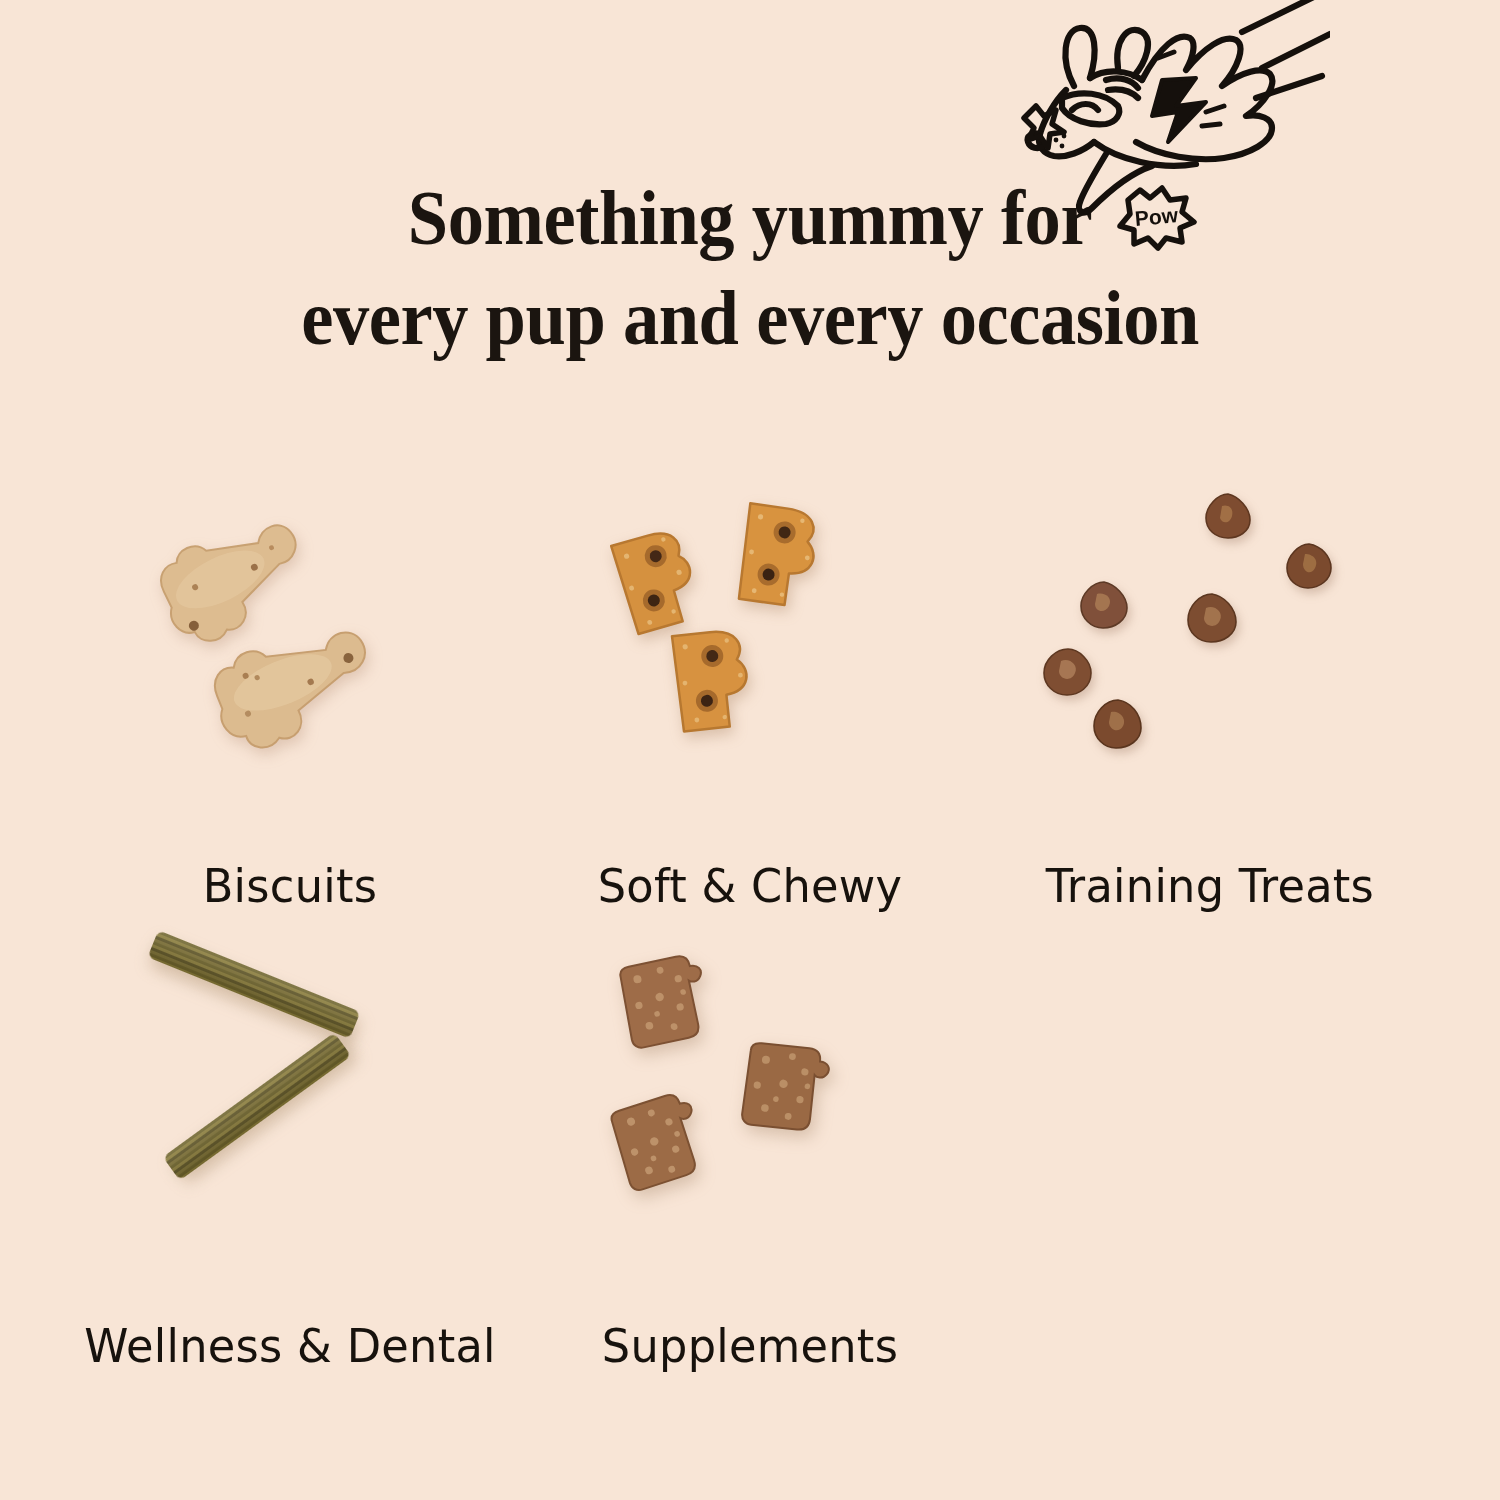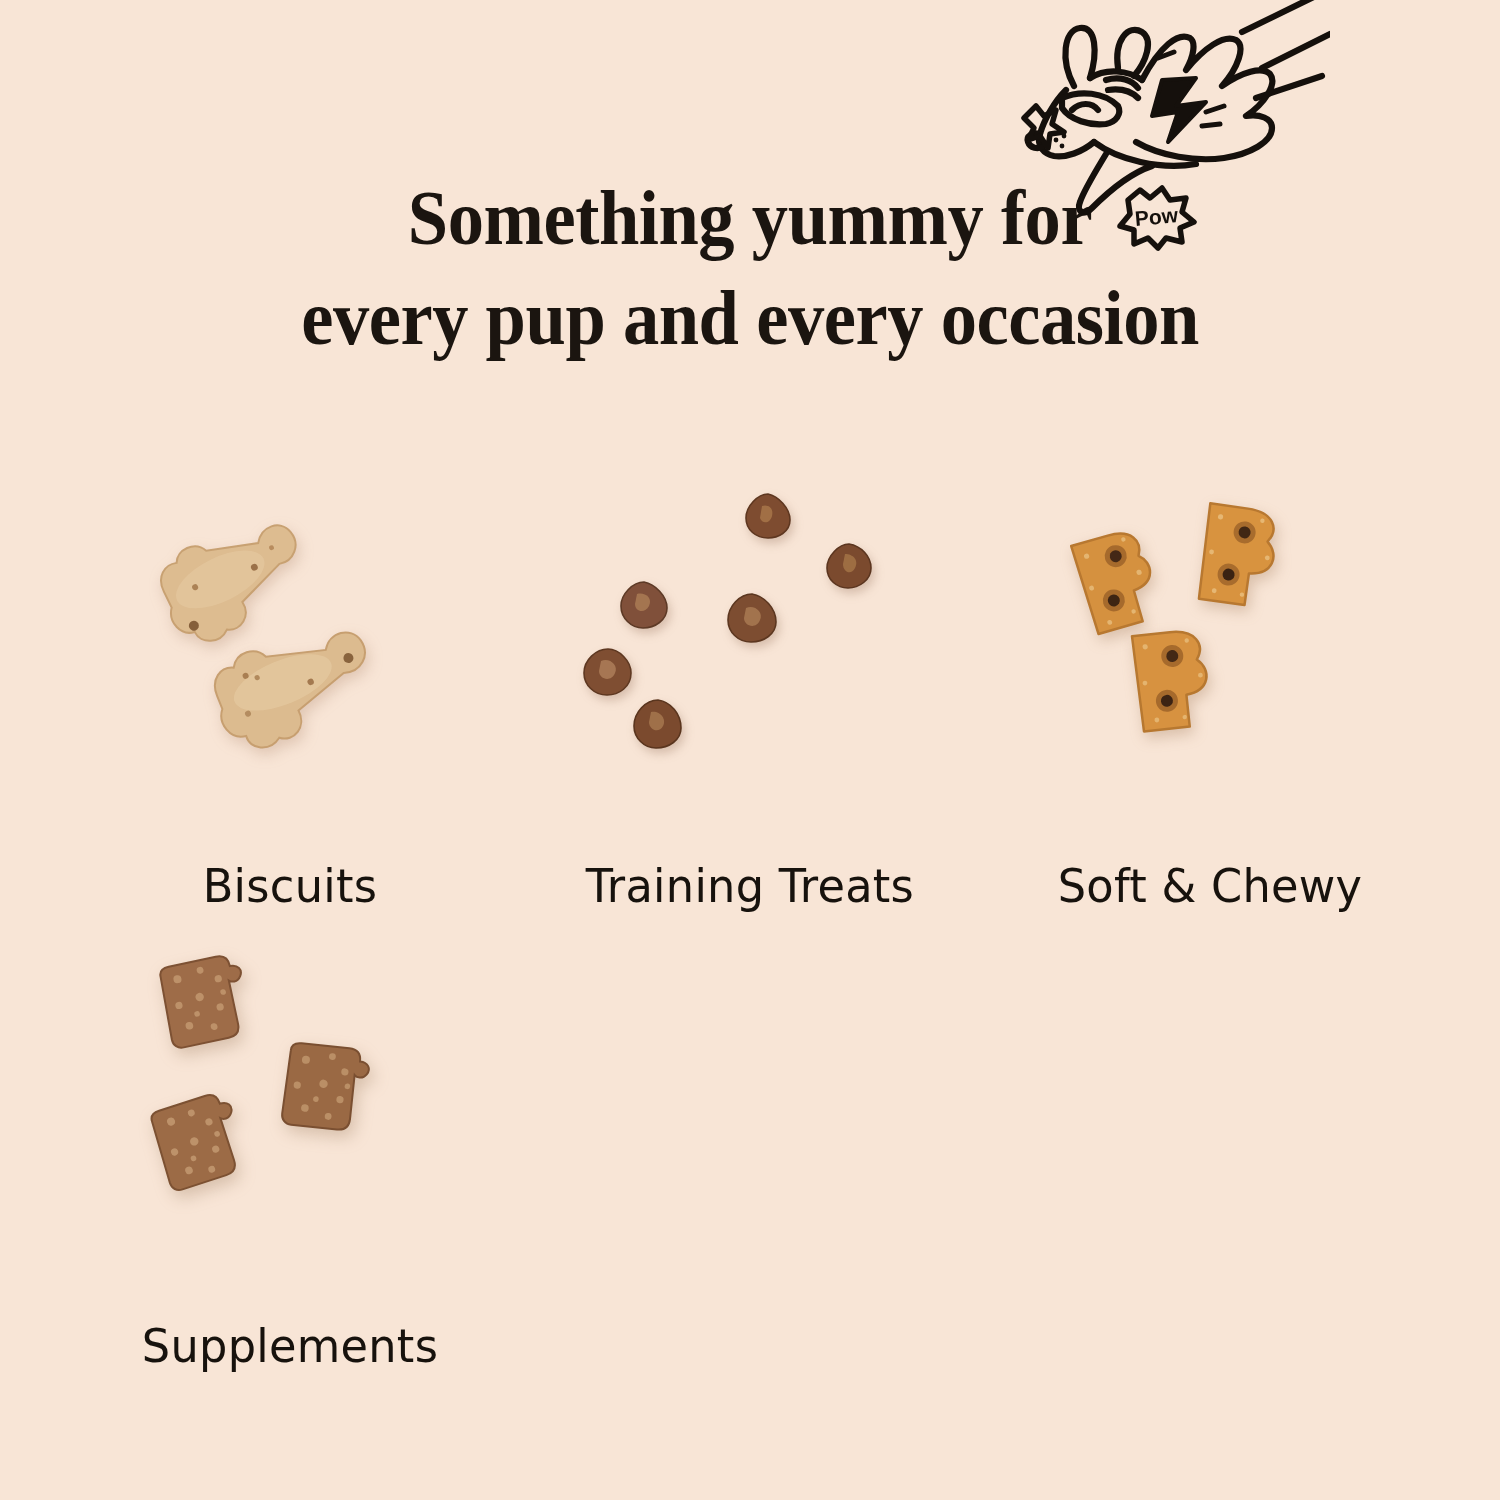--- a/index.html
+++ b/index.html
@@ -239,50 +239,20 @@
             <ellipse cx="96" cy="60" rx="52" ry="22" fill="#e8cda6" opacity="0.55"></ellipse>
             <circle cx="64" cy="40" r="3" fill="#9c6f42" opacity="0.8"></circle>
             <circle cx="74" cy="46" r="2.6" fill="#9c6f42" opacity="0.7"></circle>
             <circle cx="52" cy="76" r="3" fill="#a3784c" opacity="0.7"></circle>
             <circle cx="122" cy="70" r="3.2" fill="#8e5f36" opacity="0.75"></circle>
             <circle cx="166" cy="62" r="5" fill="#6d4622" opacity="0.75"></circle>
           </g>
         </svg>
       </div>
       <div class="cat-label">Biscuits</div>
-    </div>
-
-    <div class="cell">
-      <div class="art">
-        <svg class="nib" style="left:155px; top:20px;" width="56" height="52" viewBox="0 0 56 52">
-          <path d="M28 4 C38 6 50 18 50 30 C50 42 38 48 28 48 C16 48 6 40 6 28 C6 16 18 4 28 4 Z" fill="#7e4c30" stroke="#5e3720" stroke-width="1.6"></path>
-          <path d="M22 16 C28 14 34 18 32 26 C30 34 22 34 20 28 Z" fill="#b07f4e" opacity="0.7"></path>
-        </svg>
-        <svg class="nib" style="left:236px; top:70px;" width="56" height="52" viewBox="0 0 56 52">
-          <path d="M28 4 C40 6 50 16 50 28 C50 40 38 48 27 48 C16 48 6 40 6 28 C6 16 18 4 28 4 Z" fill="#7b4a2e" stroke="#5b351f" stroke-width="1.6"></path>
-          <path d="M24 14 C32 14 38 20 34 28 C30 36 22 32 22 24 Z" fill="#ad7c4b" opacity="0.7"></path>
-        </svg>
-        <svg class="nib" style="left:30px; top:108px;" width="58" height="54" viewBox="0 0 58 54">
-          <path d="M29 4 C40 6 52 18 52 30 C52 42 40 50 28 50 C16 50 6 40 6 28 C6 16 18 4 29 4 Z" fill="#80503a" stroke="#5d3a26" stroke-width="1.6"></path>
-          <path d="M22 16 C30 14 38 20 34 28 C30 36 20 34 20 26 Z" fill="#b3845a" opacity="0.7"></path>
-        </svg>
-        <svg class="nib" style="left:137px; top:120px;" width="60" height="56" viewBox="0 0 60 56">
-          <path d="M30 4 C42 6 54 18 54 32 C54 44 42 52 29 52 C16 52 6 42 6 30 C6 16 18 4 30 4 Z" fill="#7d4d31" stroke="#5c3720" stroke-width="1.6"></path>
-          <path d="M24 18 C32 14 42 22 38 30 C34 40 22 36 22 28 Z" fill="#b2835a" opacity="0.7"></path>
-        </svg>
-        <svg class="nib" style="left:-6px; top:175px;" width="58" height="54" viewBox="0 0 58 54">
-          <path d="M29 4 C40 4 52 16 52 28 C52 42 40 50 28 50 C15 50 5 40 5 28 C5 15 17 4 29 4 Z" fill="#7f4e32" stroke="#5e3821" stroke-width="1.6"></path>
-          <path d="M22 16 C30 12 40 20 36 28 C32 38 20 34 20 26 Z" fill="#b58760" opacity="0.72"></path>
-        </svg>
-        <svg class="nib" style="left:44px; top:226px;" width="58" height="56" viewBox="0 0 58 56">
-          <path d="M29 4 C42 6 52 18 52 32 C52 44 40 52 27 52 C15 52 5 42 5 30 C5 16 17 4 29 4 Z" fill="#7b4a2e" stroke="#5a351e" stroke-width="1.6"></path>
-          <path d="M22 16 C30 14 38 22 34 30 C30 38 20 34 20 26 Z" fill="#af8055" opacity="0.7"></path>
-        </svg>
-      </div>
-      <div class="cat-label">Training Treats</div>
     </div>
 
     <div class="cell">
       <div class="art">
         <svg class="bee" style="left:20px; top:52px;" width="110" height="120" viewBox="0 0 110 120">
           <g transform="rotate(-16 55 60)">
             <path d="M18 12 L56 12 C80 12 88 26 80 40 C92 50 90 70 66 72 L66 104
                      L20 104 Z" fill="#d5913f" stroke="#b87830" stroke-width="2.5" stroke-linejoin="round"></path>
             <circle cx="58" cy="34" r="11" fill="#a66a2c"></circle>
             <circle cx="58" cy="34" r="6" fill="#442816"></circle>
@@ -331,21 +301,58 @@
                 <circle cx="86" cy="60" r="2.4"></circle>
               <circle cx="38" cy="100" r="2.4"></circle>
                 <circle cx="66" cy="100" r="2.2"></circle>
             </g>
           </g>
         </svg>
       </div>
       <div class="cat-label">Soft &amp; Chewy</div>
     </div>
 
-
+    <div class="cell">
+      <div class="art">
+        <svg class="nib" style="left:155px; top:20px;" width="56" height="52" viewBox="0 0 56 52">
+          <path d="M28 4 C38 6 50 18 50 30 C50 42 38 48 28 48 C16 48 6 40 6 28 C6 16 18 4 28 4 Z" fill="#7e4c30" stroke="#5e3720" stroke-width="1.6"></path>
+          <path d="M22 16 C28 14 34 18 32 26 C30 34 22 34 20 28 Z" fill="#b07f4e" opacity="0.7"></path>
+        </svg>
+        <svg class="nib" style="left:236px; top:70px;" width="56" height="52" viewBox="0 0 56 52">
+          <path d="M28 4 C40 6 50 16 50 28 C50 40 38 48 27 48 C16 48 6 40 6 28 C6 16 18 4 28 4 Z" fill="#7b4a2e" stroke="#5b351f" stroke-width="1.6"></path>
+          <path d="M24 14 C32 14 38 20 34 28 C30 36 22 32 22 24 Z" fill="#ad7c4b" opacity="0.7"></path>
+        </svg>
+        <svg class="nib" style="left:30px; top:108px;" width="58" height="54" viewBox="0 0 58 54">
+          <path d="M29 4 C40 6 52 18 52 30 C52 42 40 50 28 50 C16 50 6 40 6 28 C6 16 18 4 29 4 Z" fill="#80503a" stroke="#5d3a26" stroke-width="1.6"></path>
+          <path d="M22 16 C30 14 38 20 34 28 C30 36 20 34 20 26 Z" fill="#b3845a" opacity="0.7"></path>
+        </svg>
+        <svg class="nib" style="left:137px; top:120px;" width="60" height="56" viewBox="0 0 60 56">
+          <path d="M30 4 C42 6 54 18 54 32 C54 44 42 52 29 52 C16 52 6 42 6 30 C6 16 18 4 30 4 Z" fill="#7d4d31" stroke="#5c3720" stroke-width="1.6"></path>
+          <path d="M24 18 C32 14 42 22 38 30 C34 40 22 36 22 28 Z" fill="#b2835a" opacity="0.7"></path>
+        </svg>
+        <svg class="nib" style="left:-6px; top:175px;" width="58" height="54" viewBox="0 0 58 54">
+          <path d="M29 4 C40 4 52 16 52 28 C52 42 40 50 28 50 C15 50 5 40 5 28 C5 15 17 4 29 4 Z" fill="#7f4e32" stroke="#5e3821" stroke-width="1.6"></path>
+          <path d="M22 16 C30 12 40 20 36 28 C32 38 20 34 20 26 Z" fill="#b58760" opacity="0.72"></path>
+        </svg>
+        <svg class="nib" style="left:44px; top:226px;" width="58" height="56" viewBox="0 0 58 56">
+          <path d="M29 4 C42 6 52 18 52 32 C52 44 40 52 27 52 C15 52 5 42 5 30 C5 16 17 4 29 4 Z" fill="#7b4a2e" stroke="#5a351e" stroke-width="1.6"></path>
+          <path d="M22 16 C30 14 38 22 34 30 C30 38 20 34 20 26 Z" fill="#af8055" opacity="0.7"></path>
+        </svg>
+      </div>
+      <div class="cat-label">Training Treats</div>
+    </div>
+
+
+    <div class="cell">
+      <div class="art">
+        <div class="chew" style="left:20px; top:40px; width:218px; height:29px; transform: rotate(22deg);"></div>
+        <div class="chew" style="left:26px; top:162px; width:212px; height:29px; transform: rotate(-36deg);"></div>
+      </div>
+      <div class="cat-label">Wellness &amp; Dental</div>
+    </div>
 
     <div class="cell">
       <div class="art">
         <svg class="chunk" style="left:28px; top:22px;" width="104" height="102" viewBox="0 0 104 102">
           <g transform="rotate(-12 52 51)">
             <path d="M14 16 C14 10 18 8 24 8 L72 8 C80 8 84 12 84 20
                      C92 20 96 26 92 32 C88 38 82 36 80 34 L80 78
                      C80 86 76 90 68 90 L22 90 C16 90 12 86 12 80 Z" fill="#9e6c48" stroke="#7d5133" stroke-width="2"></path>
             <g fill="#c9a077" opacity="0.72">
               <circle cx="30" cy="22" r="4"></circle>

